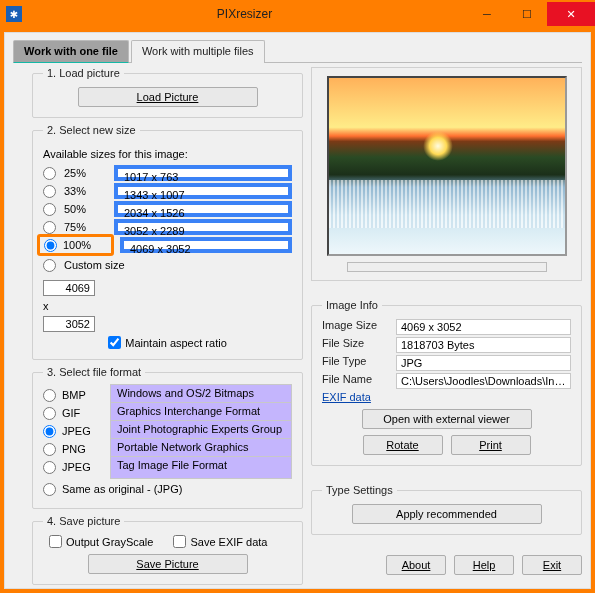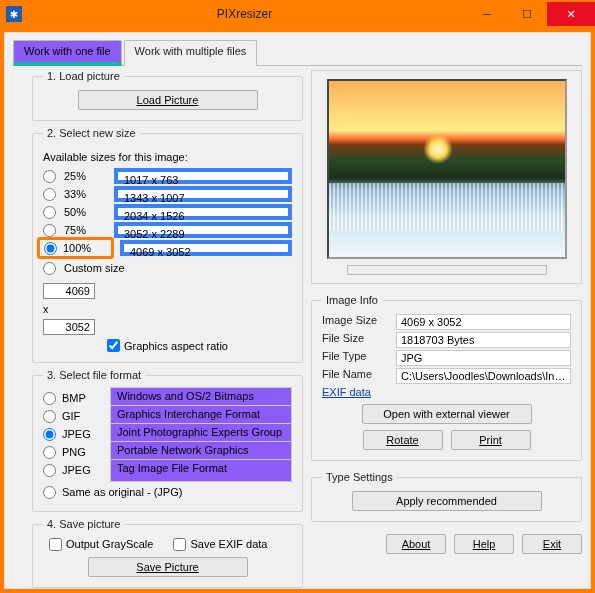--- a/index.html
+++ b/index.html
@@ -8,47 +8,47 @@
 .titlebar .ticon { width: 16px; height: 16px; background: #1a5fb4; display: inline-flex; align-items: center; justify-content: center; color: #fff; font-size: 10px; }
 .titlebar .ttitle { flex: 1; text-align: center; color: #222; font-size: 12px; }
 .winbtns { display: flex; }
 .winbtn { width: 40px; height: 24px; display: flex; align-items: center; justify-content: center; color: #222; }
 .winbtn.close { background: #e81123; color: #fff; width: 48px; }
 .frame { background: #ff7e00; padding: 4px; height: calc(593px - 28px); }
 .client { background: #f0f0f0; border: 1px solid #ddd; height: 100%; padding: 6px 8px 8px 8px; position: relative; }
 .tabs { display: flex; border-bottom: 1px solid #bbb; margin-bottom: 4px; }
 .tab { padding: 4px 10px 5px; border: 1px solid #bbb; border-bottom: none; background: #f0f0f0; margin-right: 2px; border-radius: 2px 2px 0 0; cursor: default; }
 .tab.inactive { background: #f0f0f0; color: #222; position: relative; top: 1px; }
-.tab.active { background: #8b5cf6; position: relative; top: 1px; border-bottom: 4px solid #14b8a6; }
+.tab.active { background: #a3a3a3; position: relative; top: 1px; border-bottom: 1px solid #14b8a6; font-weight: bold; }
 .cols { display: flex; gap: 8px; height: calc(100% - 30px); }
 .left { flex: 0 0 290px; display: flex; flex-direction: column; gap: 6px; padding-left: 19px; }
-.right { flex: 1; display: flex; flex-direction: column; gap: 10px; }
+.right { flex: 1; display: flex; flex-direction: column; gap: 18px; }
 
 fieldset.grp { border: 1px solid #d0d0d0; border-radius: 2px; padding: 8px 10px 10px; }
 fieldset.grp > legend { padding: 0 4px; color: #222; }
 
 .btn { background: #e9e9e9; border: 1px solid #adadad; border-radius: 2px; padding: 3px 10px; min-width: 60px; cursor: default; }
-.row { display: flex; align-items: flex-start; gap: 4px; }
+.row { display: flex; align-items: flex-end; gap: 4px; }
 .center { justify-content: center; }
 
 .sizes { margin-top: 4px; }
 .szlabel { margin: 4px 0 4px 0; }
 .sizerow { display: flex; align-items: center; gap: 6px; height: 18px; }
 .sizerow input[type=radio] { margin: 0 2px 0 0; }
 .pct { width: 44px; }
 .dim { flex: 1; border: 4px solid #3b82f6; background: #fff; padding: 1px 6px; height: 16px; line-height: 14px; }
 .hl { border: 3px solid #ff7e00; border-radius: 3px; padding: 0 4px; display: inline-flex; align-items: center; gap: 4px; height: 22px; margin-left: -6px; }
 
 .whrow { display: flex; gap: 4px; margin-top: 6px; flex-direction: column; }
 .numin { width: 52px; border: 1px solid #888; padding: 1px 4px; text-align: right; background: #fff; }
 .chk { display: flex; align-items: center; gap: 4px; justify-content: center; margin-top: 4px; }
 
 .fmtrow { display: flex; align-items: center; gap: 6px; height: 18px; }
 .fmtcode { width: 42px; }
-.fmtdesc { flex: 1; border: 1px solid #c8c8c8; background: #8b5cf6; padding: 1px 6px; height: 23px; line-height: 14px; }
+.fmtdesc { flex: 1; border: 1px solid #c8c8c8; background: #c4b5fd; padding: 1px 6px; height: 23px; line-height: 14px; }
 
 .preview { border: 1px solid #d0d0d0; padding: 8px; display: flex; align-items: center; justify-content: center; flex-direction: column; }
 .pimg { width: 240px; height: 180px; border: 2px inset #999; background: linear-gradient(#ffb25a 0%, #ffec88 28%, #ff7030 33%, #7a3a16 36%, #2a4a24 45%, #1b2f19 55%, #6fa0c0 62%, #cde6f0 78%, #eef7fb 100%); position: relative; overflow: hidden; }
 .pimg::before { content: ""; position: absolute; left: 40%; top: 30%; width: 30px; height: 30px; background: radial-gradient(circle, #fffbe0 0%, #ffda55 40%, rgba(255,200,80,0) 70%); border-radius: 50%; }
 .pimg::after { content: ""; position: absolute; left: 0; right: 0; top: 58%; height: 48px; background: repeating-linear-gradient(90deg, rgba(255,255,255,0.65) 0 2px, rgba(200,220,235,0.4) 2px 4px); filter: blur(0.4px); }
 .track { width: 200px; height: 10px; border: 1px solid #bbb; background: #eee; margin-top: 6px; }
 
 .info dl { display: grid; grid-template-columns: 70px 1fr; row-gap: 2px; column-gap: 4px; }
 .info dt { color: #222; }
 .info dd { border: 1px solid #c8c8c8; background: #fff; padding: 0 4px; height: 16px; line-height: 14px; white-space: nowrap; overflow: hidden; text-overflow: ellipsis; }
@@ -124,21 +124,21 @@
       <input type="radio" name="sz" style="">
       <span>Custom size</span>
     </div>
     <div class="whrow">
       <input class="numin" value="4069" style="">
       <span>x</span>
       <input class="numin" value="3052" style="">
     </div>
     <div class="chk">
       <input type="checkbox" checked="" style="">
-      <span>Graphics aspect ratio</span>
+      <span>Maintain aspect ratio</span>
     </div>
   </fieldset>
 
   <fieldset class="grp">
     <legend>3. Select file format</legend>
     <div id="formats">
               <div class="fmtrow">
                 <input type="radio" name="fmt" style="">
                 <span class="fmtcode">BMP</span>
                 <span class="fmtdesc">Windows and OS/2 Bitmaps</span>

